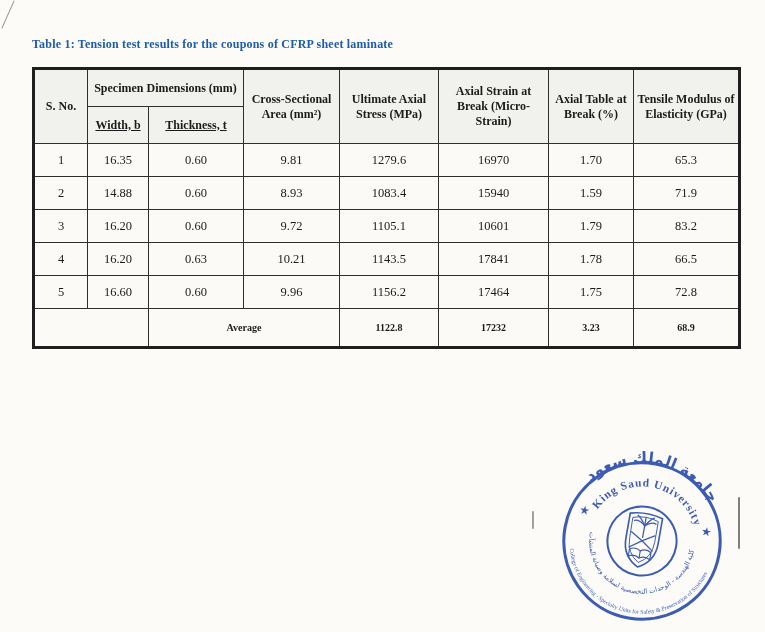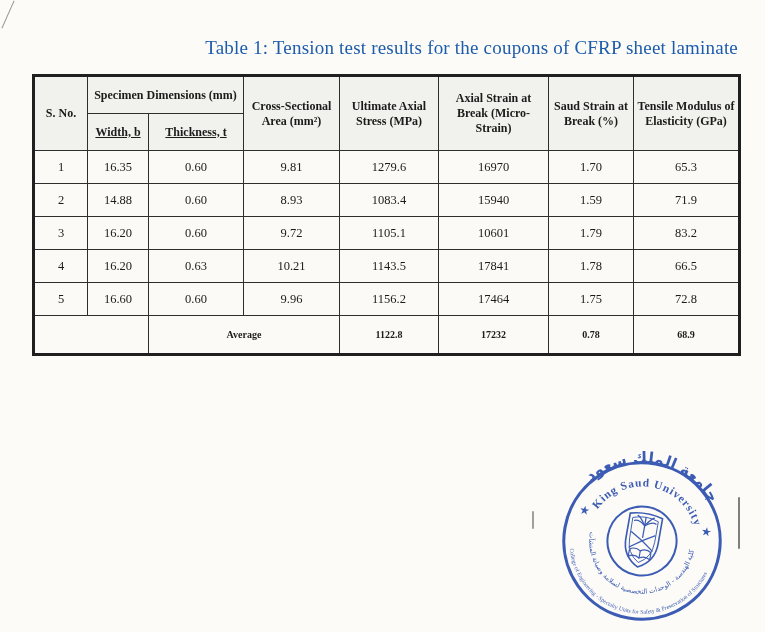--- a/index.html
+++ b/index.html
@@ -8,23 +8,23 @@
     position:relative;
     background:#fcfbf7;
     font-family:"Liberation Serif","DejaVu Serif",serif;
     color:#1b1b1b;
     overflow:hidden;
   }
   .doc { position:absolute; left:32px; top:0; width:706px; }
   .caption {
     margin-top:37px;
     margin-bottom:15px;
-    text-align:right;
-    font-size:19px;
-    font-weight:400;
+    text-align:left;
+    font-size:12px;
+    font-weight:700;
     color:#1d5cab;
     letter-spacing:.2px;
   }
   table.results {
     width:706px;
     table-layout:fixed;
     border-collapse:collapse;
     border:3px solid #1f1f1f;
     background:#fbfaf6;
   }
@@ -84,21 +84,21 @@
         <col style="width:85px">
         <col style="width:106px">
     </colgroup>
     <thead>
       <tr class="tophead">
         <th rowspan="2">S. No.</th>
         <th colspan="2">Specimen Dimensions (mm)</th>
         <th rowspan="2">Cross-Sectional Area (mm²)</th>
         <th rowspan="2">Ultimate Axial Stress (MPa)</th>
         <th rowspan="2">Axial Strain at Break (Micro-Strain)</th>
-        <th rowspan="2">Saud Strain at Break (%)</th>
+        <th rowspan="2">Axial Table at Break (%)</th>
         <th rowspan="2">Tensile Modulus of Elasticity (GPa)</th>
       </tr>
       <tr class="subhead">
         <th>Width, b</th>
         <th>Thickness, t</th>
       </tr>
     </thead>
     <tbody>
       <tr class="datarow">
         <td>1</td>
@@ -148,21 +148,21 @@
         <td>1156.2</td>
         <td>17464</td>
         <td>1.75</td>
         <td>72.8</td>
       </tr>
       <tr class="avgrow">
         <td colspan="2"></td>
         <td colspan="2">Average</td>
         <td>1122.8</td>
         <td>17232</td>
-        <td>0.78</td>
+        <td>3.23</td>
         <td>68.9</td>
       </tr>
     </tbody>
   </table>
 </div>
 
 <div class="stamp">
   <svg viewBox="0 0 220 220" xmlns="http://www.w3.org/2000/svg">
     <g transform="rotate(8 110 110)" stroke="#2c4faf" fill="none" stroke-linecap="round">
       <circle cx="110" cy="110" r="86" stroke-width="3.4"></circle>

